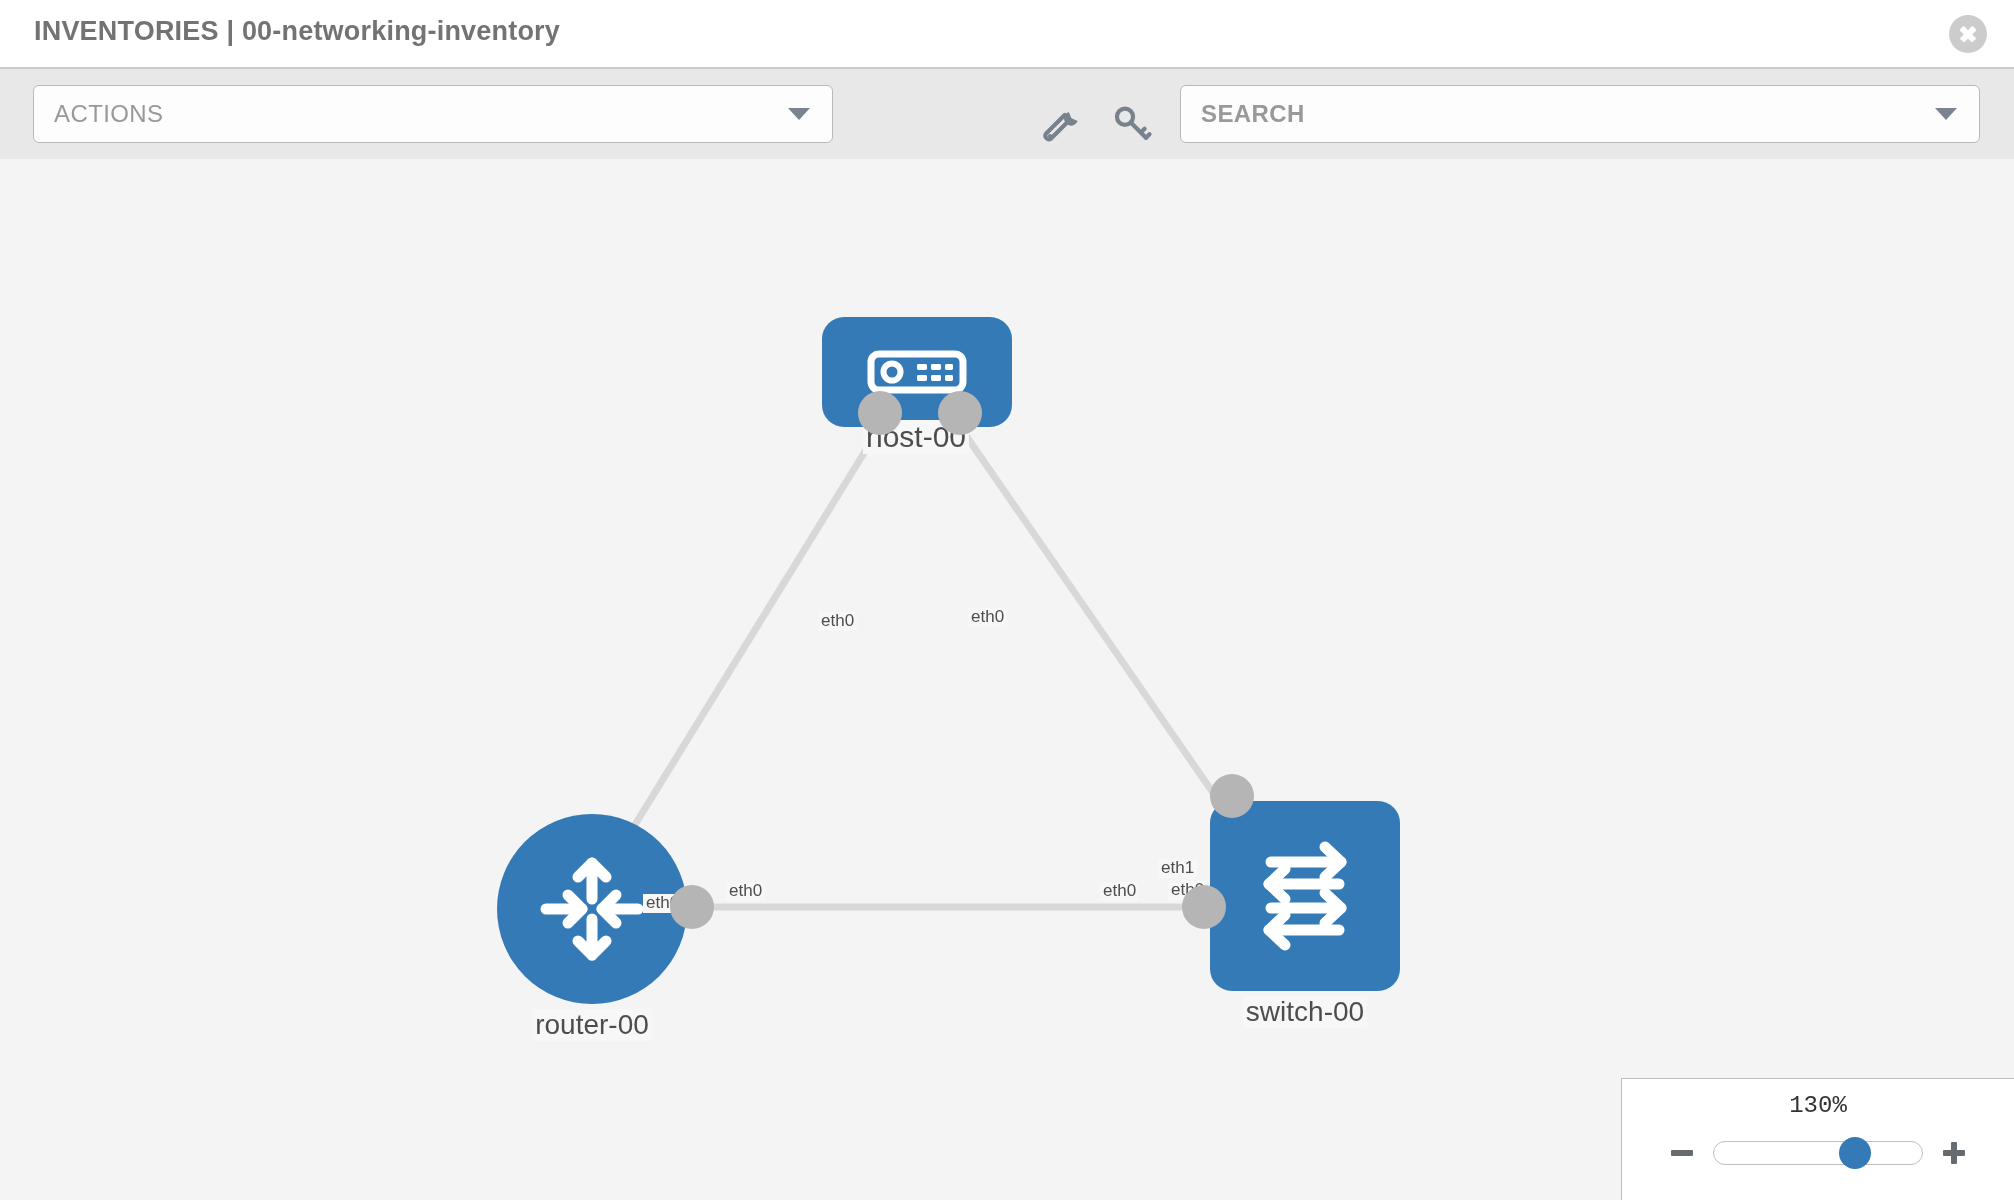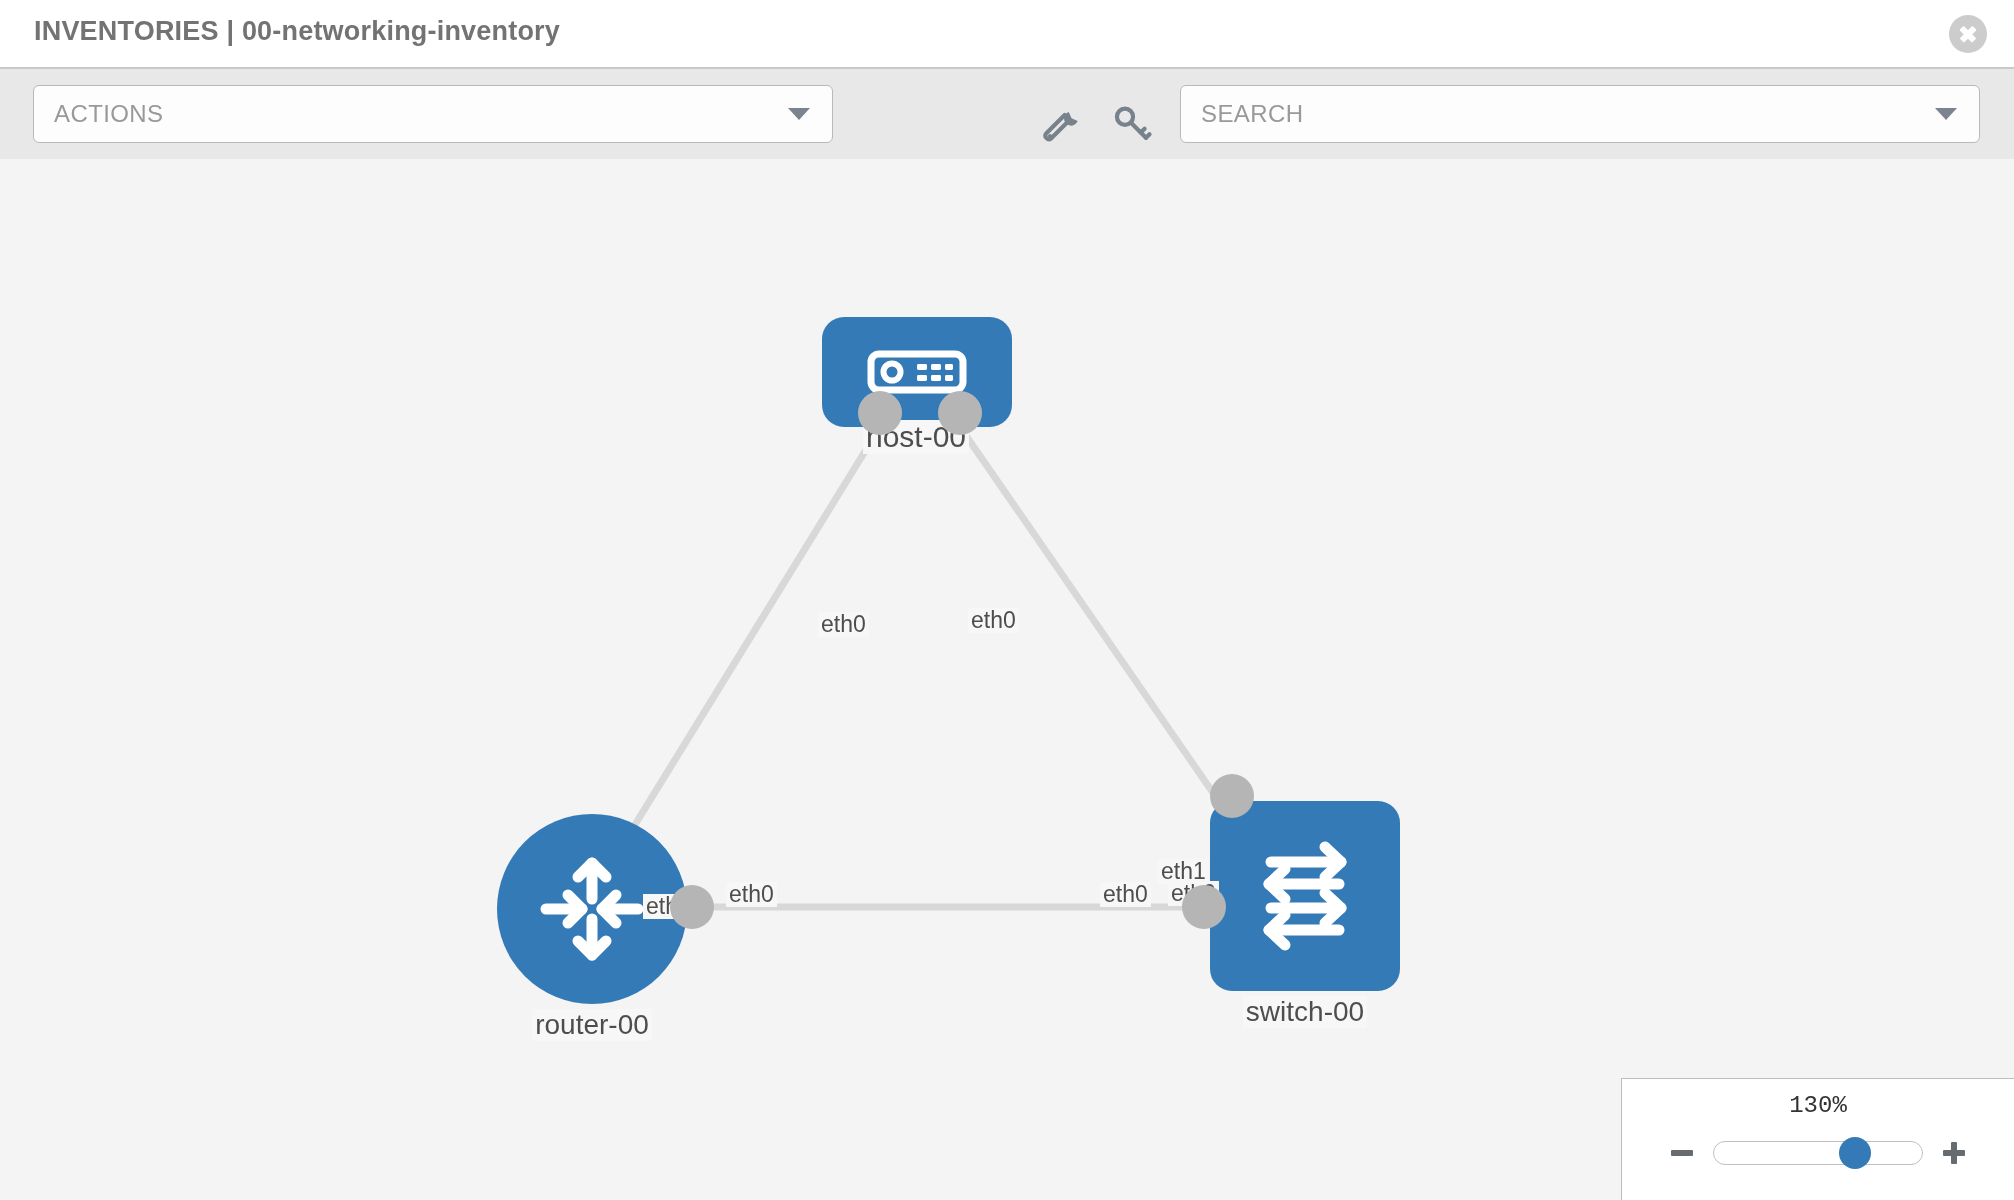--- a/index.html
+++ b/index.html
@@ -110,20 +110,21 @@
     left: 33px;
     top: 16px;
     width: 800px;
     height: 58px;
   }
   #search-select {
     left: 1180px;
     top: 16px;
     width: 800px;
     height: 58px;
+    font-weight: bold;
   }
 
   .tool-icon {
     position: absolute;
     top: 50%;
     transform: translateY(-50%);
     cursor: pointer;
     color: #78828c;
   }
   #wrench-icon { left: 1043px; }
@@ -191,21 +192,21 @@
     width: 44px;
     height: 44px;
     border-radius: 50%;
     background: #b5b5b5;
     z-index: 1;
   }
 
   
   .link-label {
     position: absolute;
-    font-size: 23px;
+    font-size: 17px;
     color: #4d4d4d;
     background: #f7f7f7;
     padding: 0 3px;
     white-space: nowrap;
     user-select: none;
     line-height: 1.1;
   }
 
   
   .zoom-panel {

